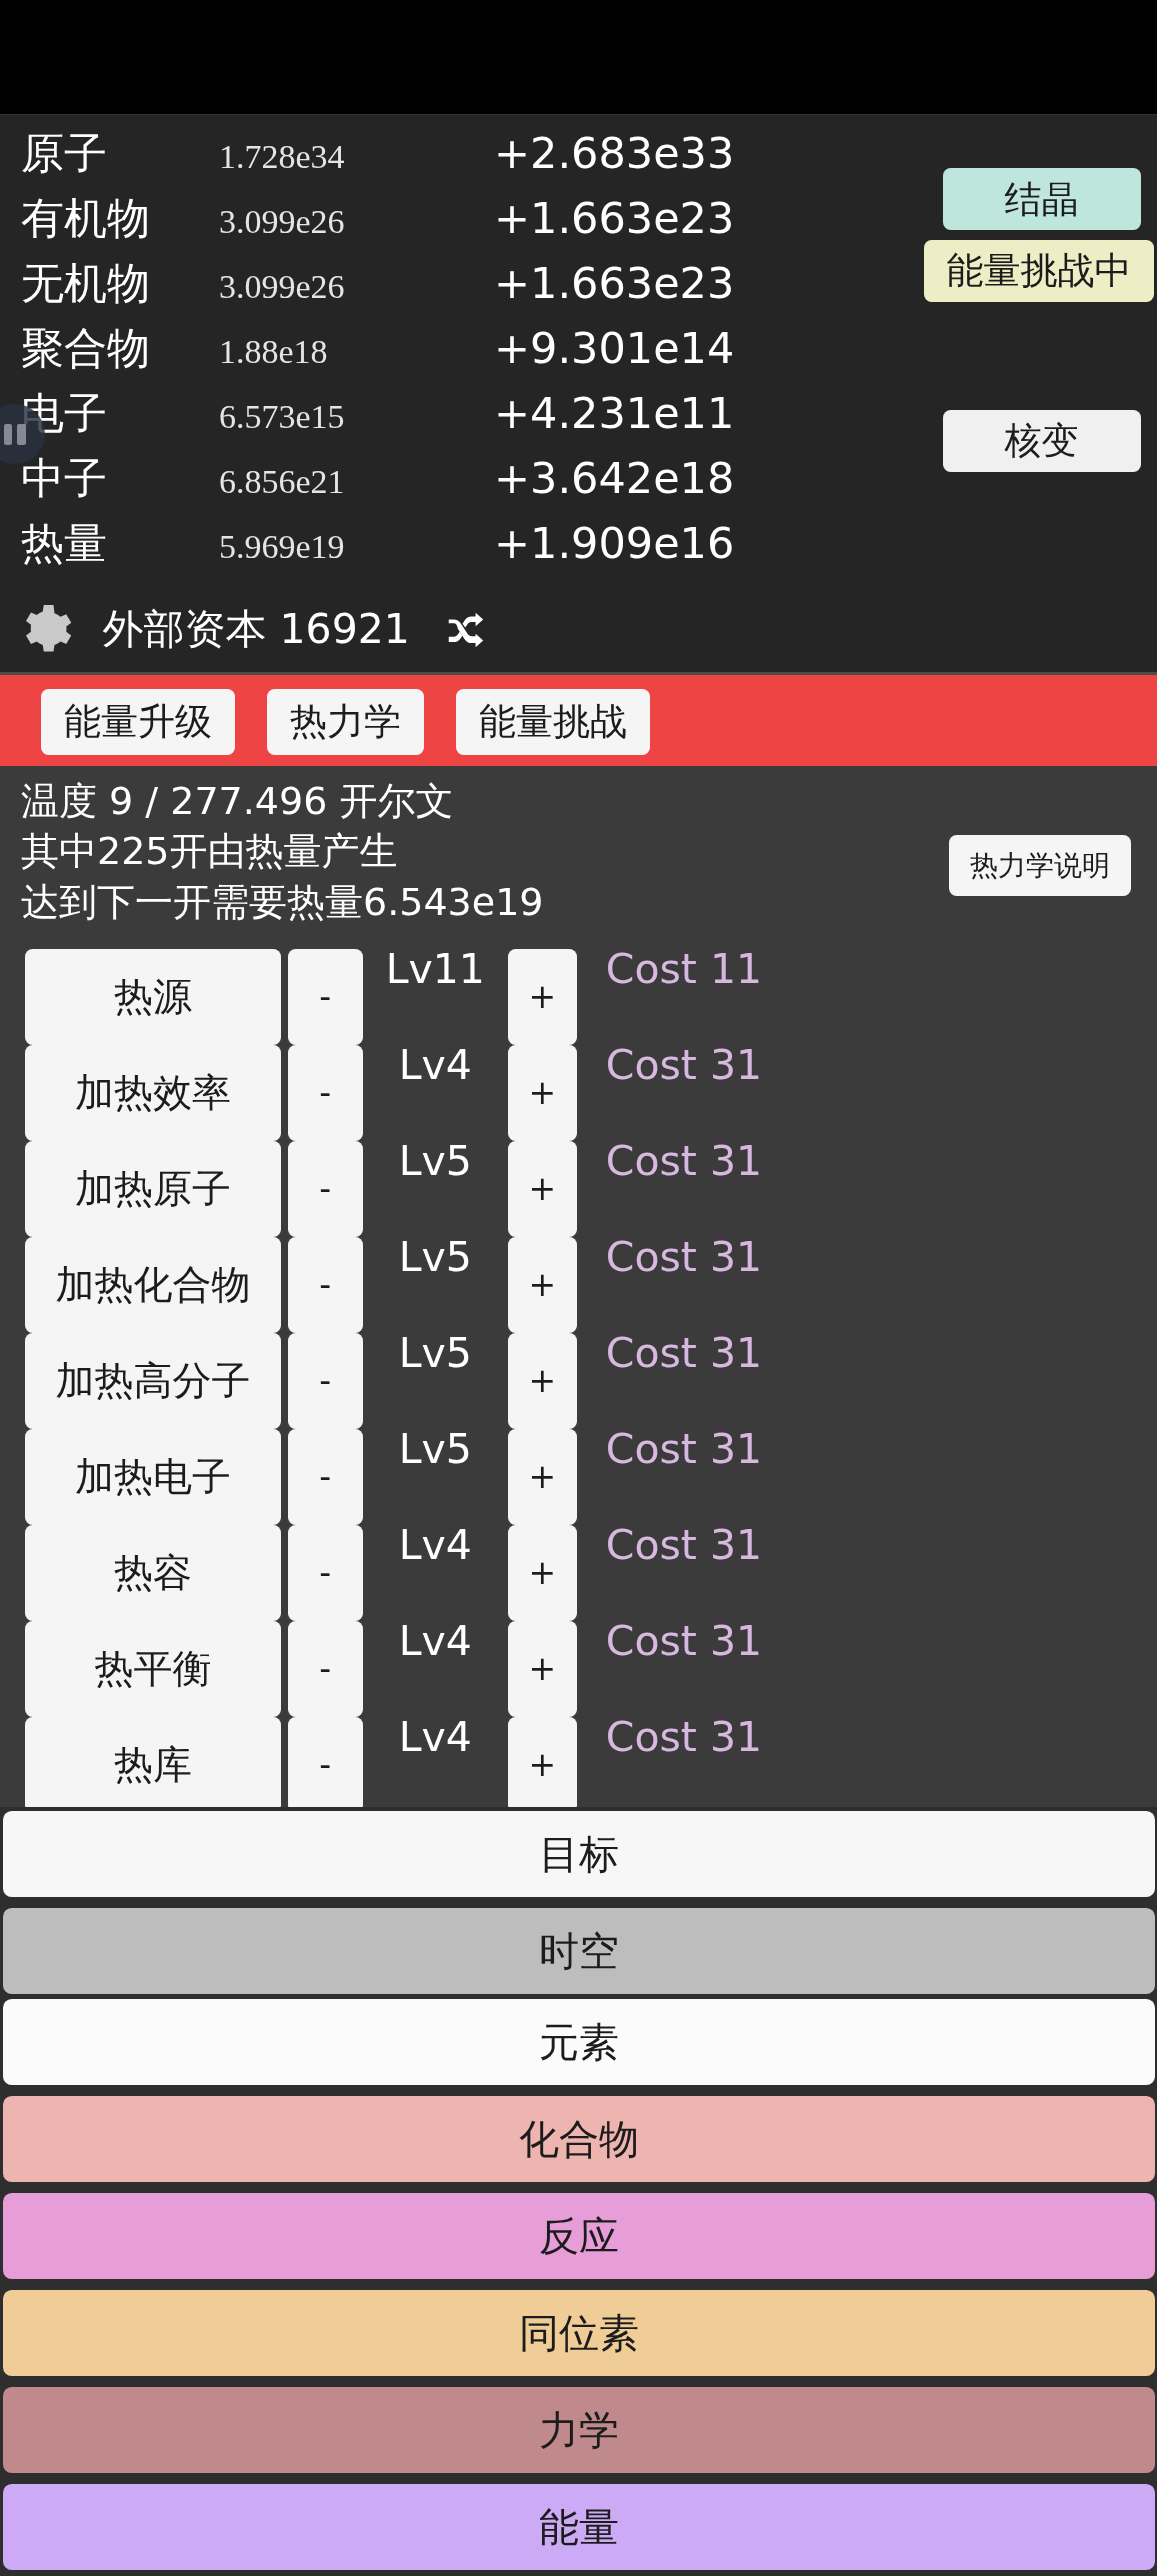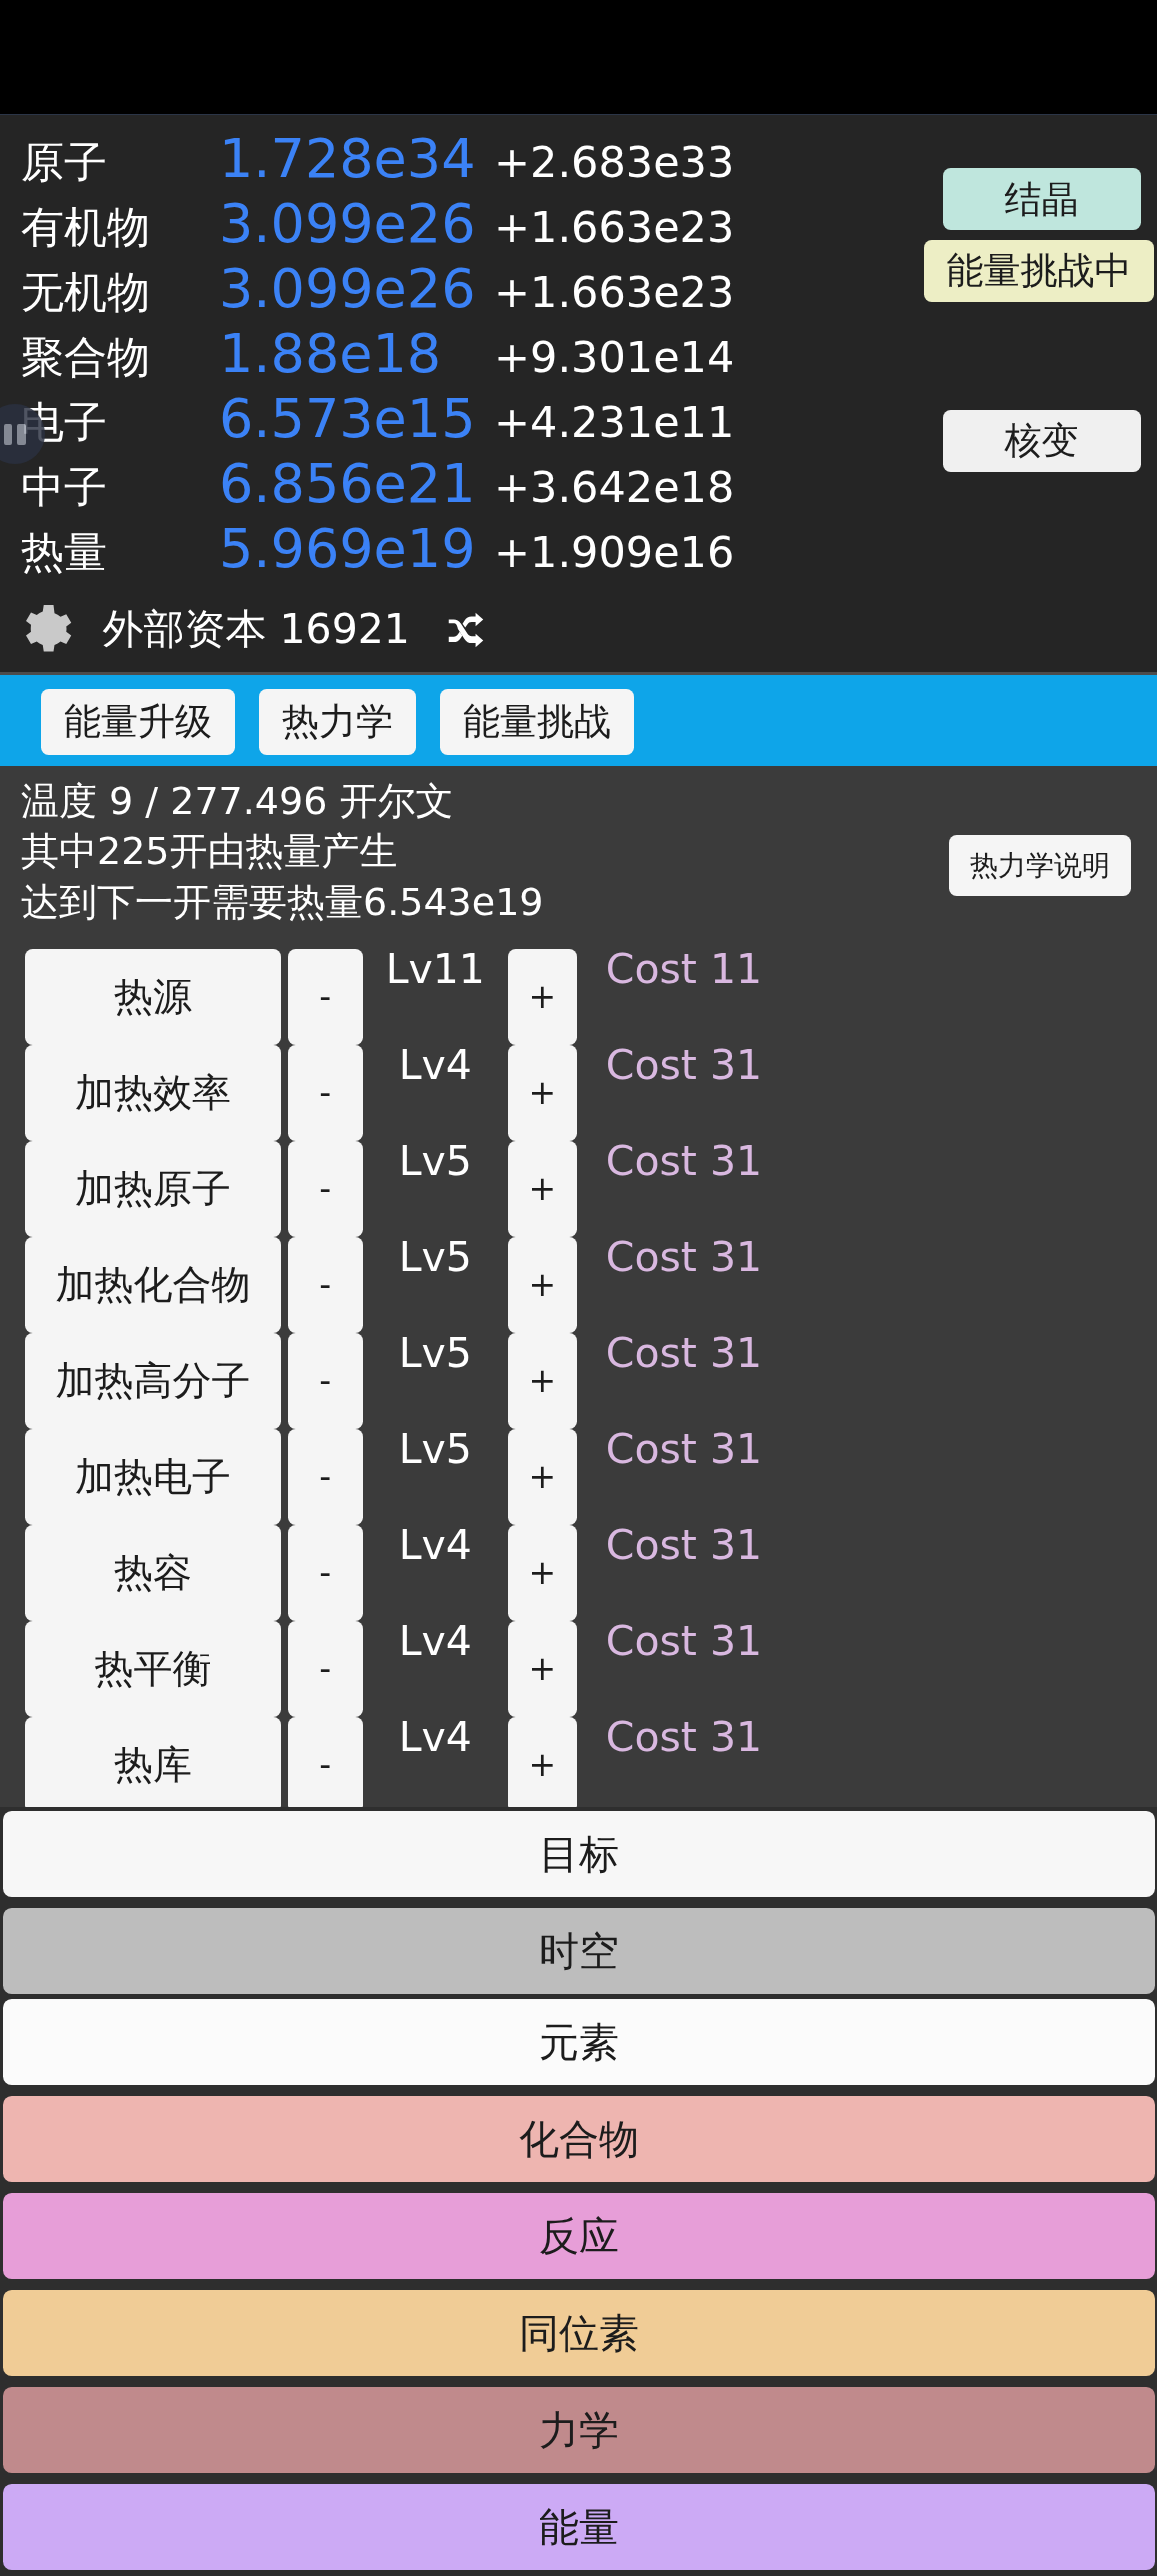--- a/index.html
+++ b/index.html
@@ -49,24 +49,25 @@
   }
   .res-name {
     width: 198px;
     color: #ffffff;
     font-size: 43px;
     line-height: 1;
     white-space: nowrap;
   }
   .res-val {
     width: 275px;
-    color: #3b82f6;
-    font-size: 54px;
-    line-height: 1;
-    white-space: nowrap;
+    color: #e5e5e5;
+    font-size: 34px;
+    line-height: 1;
+    white-space: nowrap;
+    font-family: Liberation Serif, serif;
   }
   .res-delta {
     color: #ffffff;
     font-size: 43px;
     line-height: 1;
     white-space: nowrap;
   }
 
   
   .action-stack {
@@ -118,23 +119,23 @@
   
   .divider {
     height: 2.9px;
     background: #4c4c4c;
     width: 100%;
   }
 
   
   .tab-row {
     display: flex;
-    gap: 24px;
+    gap: 32px;
     padding: 13.5px 0 11.6px 41px;
-    background: #0ea5e9;
+    background: #ef4444;
   }
   .tab-btn {
     background: #f5f5f5;
     color: #1c1c1c;
     border: none;
     border-radius: 7.7px;
     font-family: inherit;
     font-size: 37px;
     line-height: 1;
     padding: 14.5px 23px;

